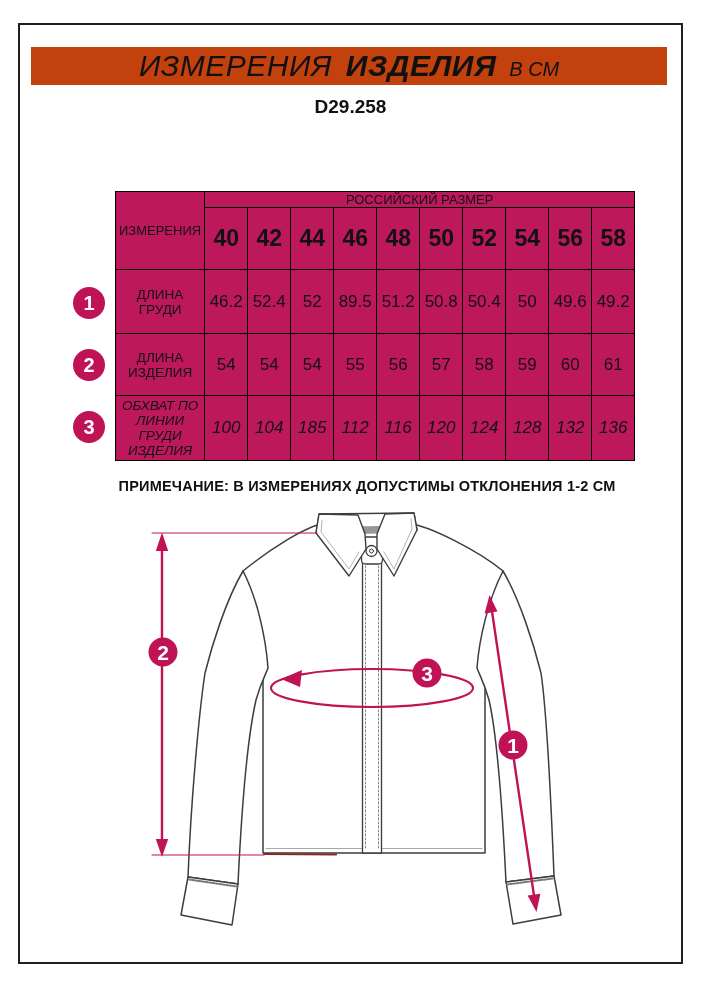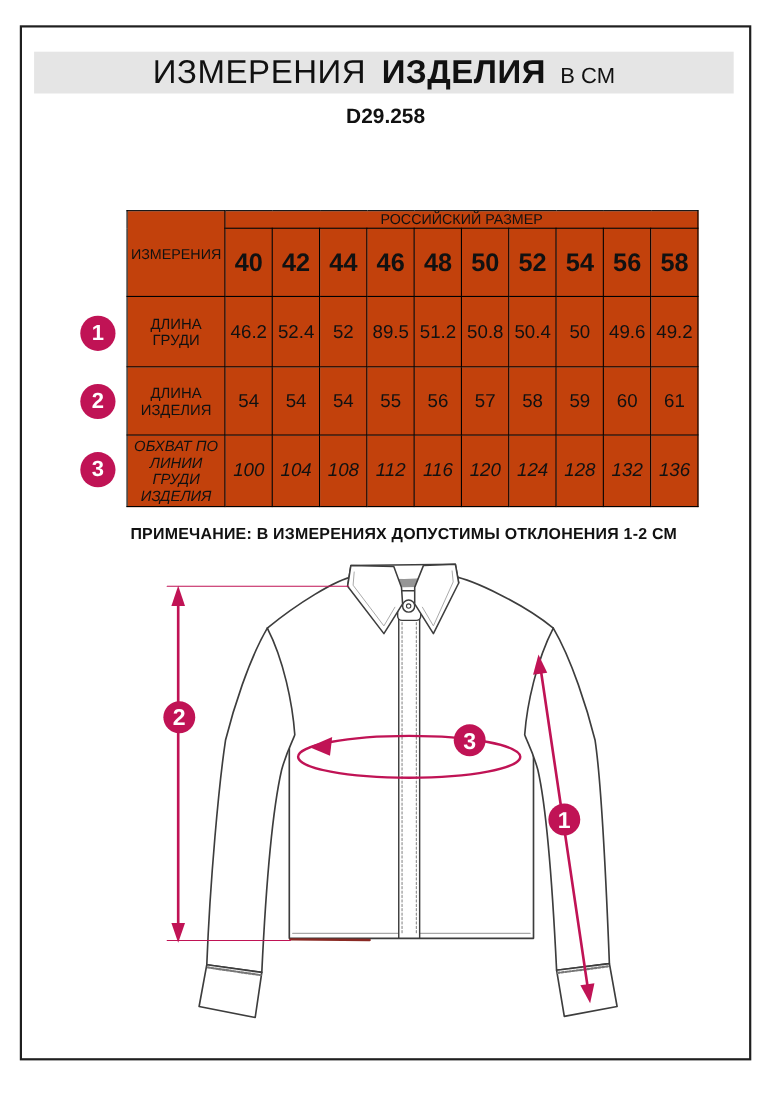--- a/index.html
+++ b/index.html
@@ -26,21 +26,21 @@
   .description {
     position:absolute; left:18px; top:118px; width:665px;
     text-align:center; font-size:15.5px; line-height:20px;
   }
   table.size-table {
     position:absolute; left:115px; top:191px;
     border-collapse:collapse; table-layout:fixed;
   }
   table.size-table th, table.size-table td {
     border:1.4px solid #000; text-align:center; vertical-align:middle;
-    padding:0 3px; background:#c2410c;
+    padding:0 3px; background:#be185d;
   }
   th.meas-head { width:85px; font-size:13px; font-weight:400; }
   th.size-span-head { height:16px; font-size:13px; font-weight:400; }
   tr.size-row th { height:62px; font-size:23px; font-weight:700; width:43px; }
   tbody th.row-label { font-size:13.5px; font-weight:400; line-height:15px; }
   tbody td { font-size:17px; font-weight:400; }
   tbody tr:nth-child(1) td, tbody tr:nth-child(1) th { height:64px; }
   tbody tr:nth-child(2) td, tbody tr:nth-child(2) th { height:62px; }
   tbody tr:nth-child(3) td, tbody tr:nth-child(3) th { height:65px;font-style:italic; }
   .row-badge {
@@ -53,21 +53,21 @@
   }
   svg.diagram { position:absolute; left:0; top:0; pointer-events:none; }
 </style>
 </head>
 <body>
 
 <div class="page">
 
   <div class="page-border"></div>
 
-  <div class="title-bar" style="background: #e5e5e5;">
+  <div class="title-bar" style="background: #c2410c; font-style: italic;">
     <span class="title-main">ИЗМЕРЕНИЯ</span><span class="title-strong">ИЗДЕЛИЯ</span><span class="title-units">В СМ</span>
   </div>
 
   <div class="product-code">D29.258</div>
 
 
   <table class="size-table">
     <thead>
       <tr>
         <th class="meas-head" rowspan="2">ИЗМЕРЕНИЯ</th>
@@ -110,21 +110,21 @@
           <td>57</td>
           <td>58</td>
           <td>59</td>
           <td>60</td>
           <td>61</td>
         </tr>
         <tr>
           <th class="row-label">ОБХВАТ ПО ЛИНИИ ГРУДИ ИЗДЕЛИЯ</th>
           <td>100</td>
           <td>104</td>
-          <td>108</td>
+          <td>185</td>
           <td>112</td>
           <td>116</td>
           <td>120</td>
           <td>124</td>
           <td>128</td>
           <td>132</td>
           <td>136</td>
         </tr>
       </tbody>
   </table>

